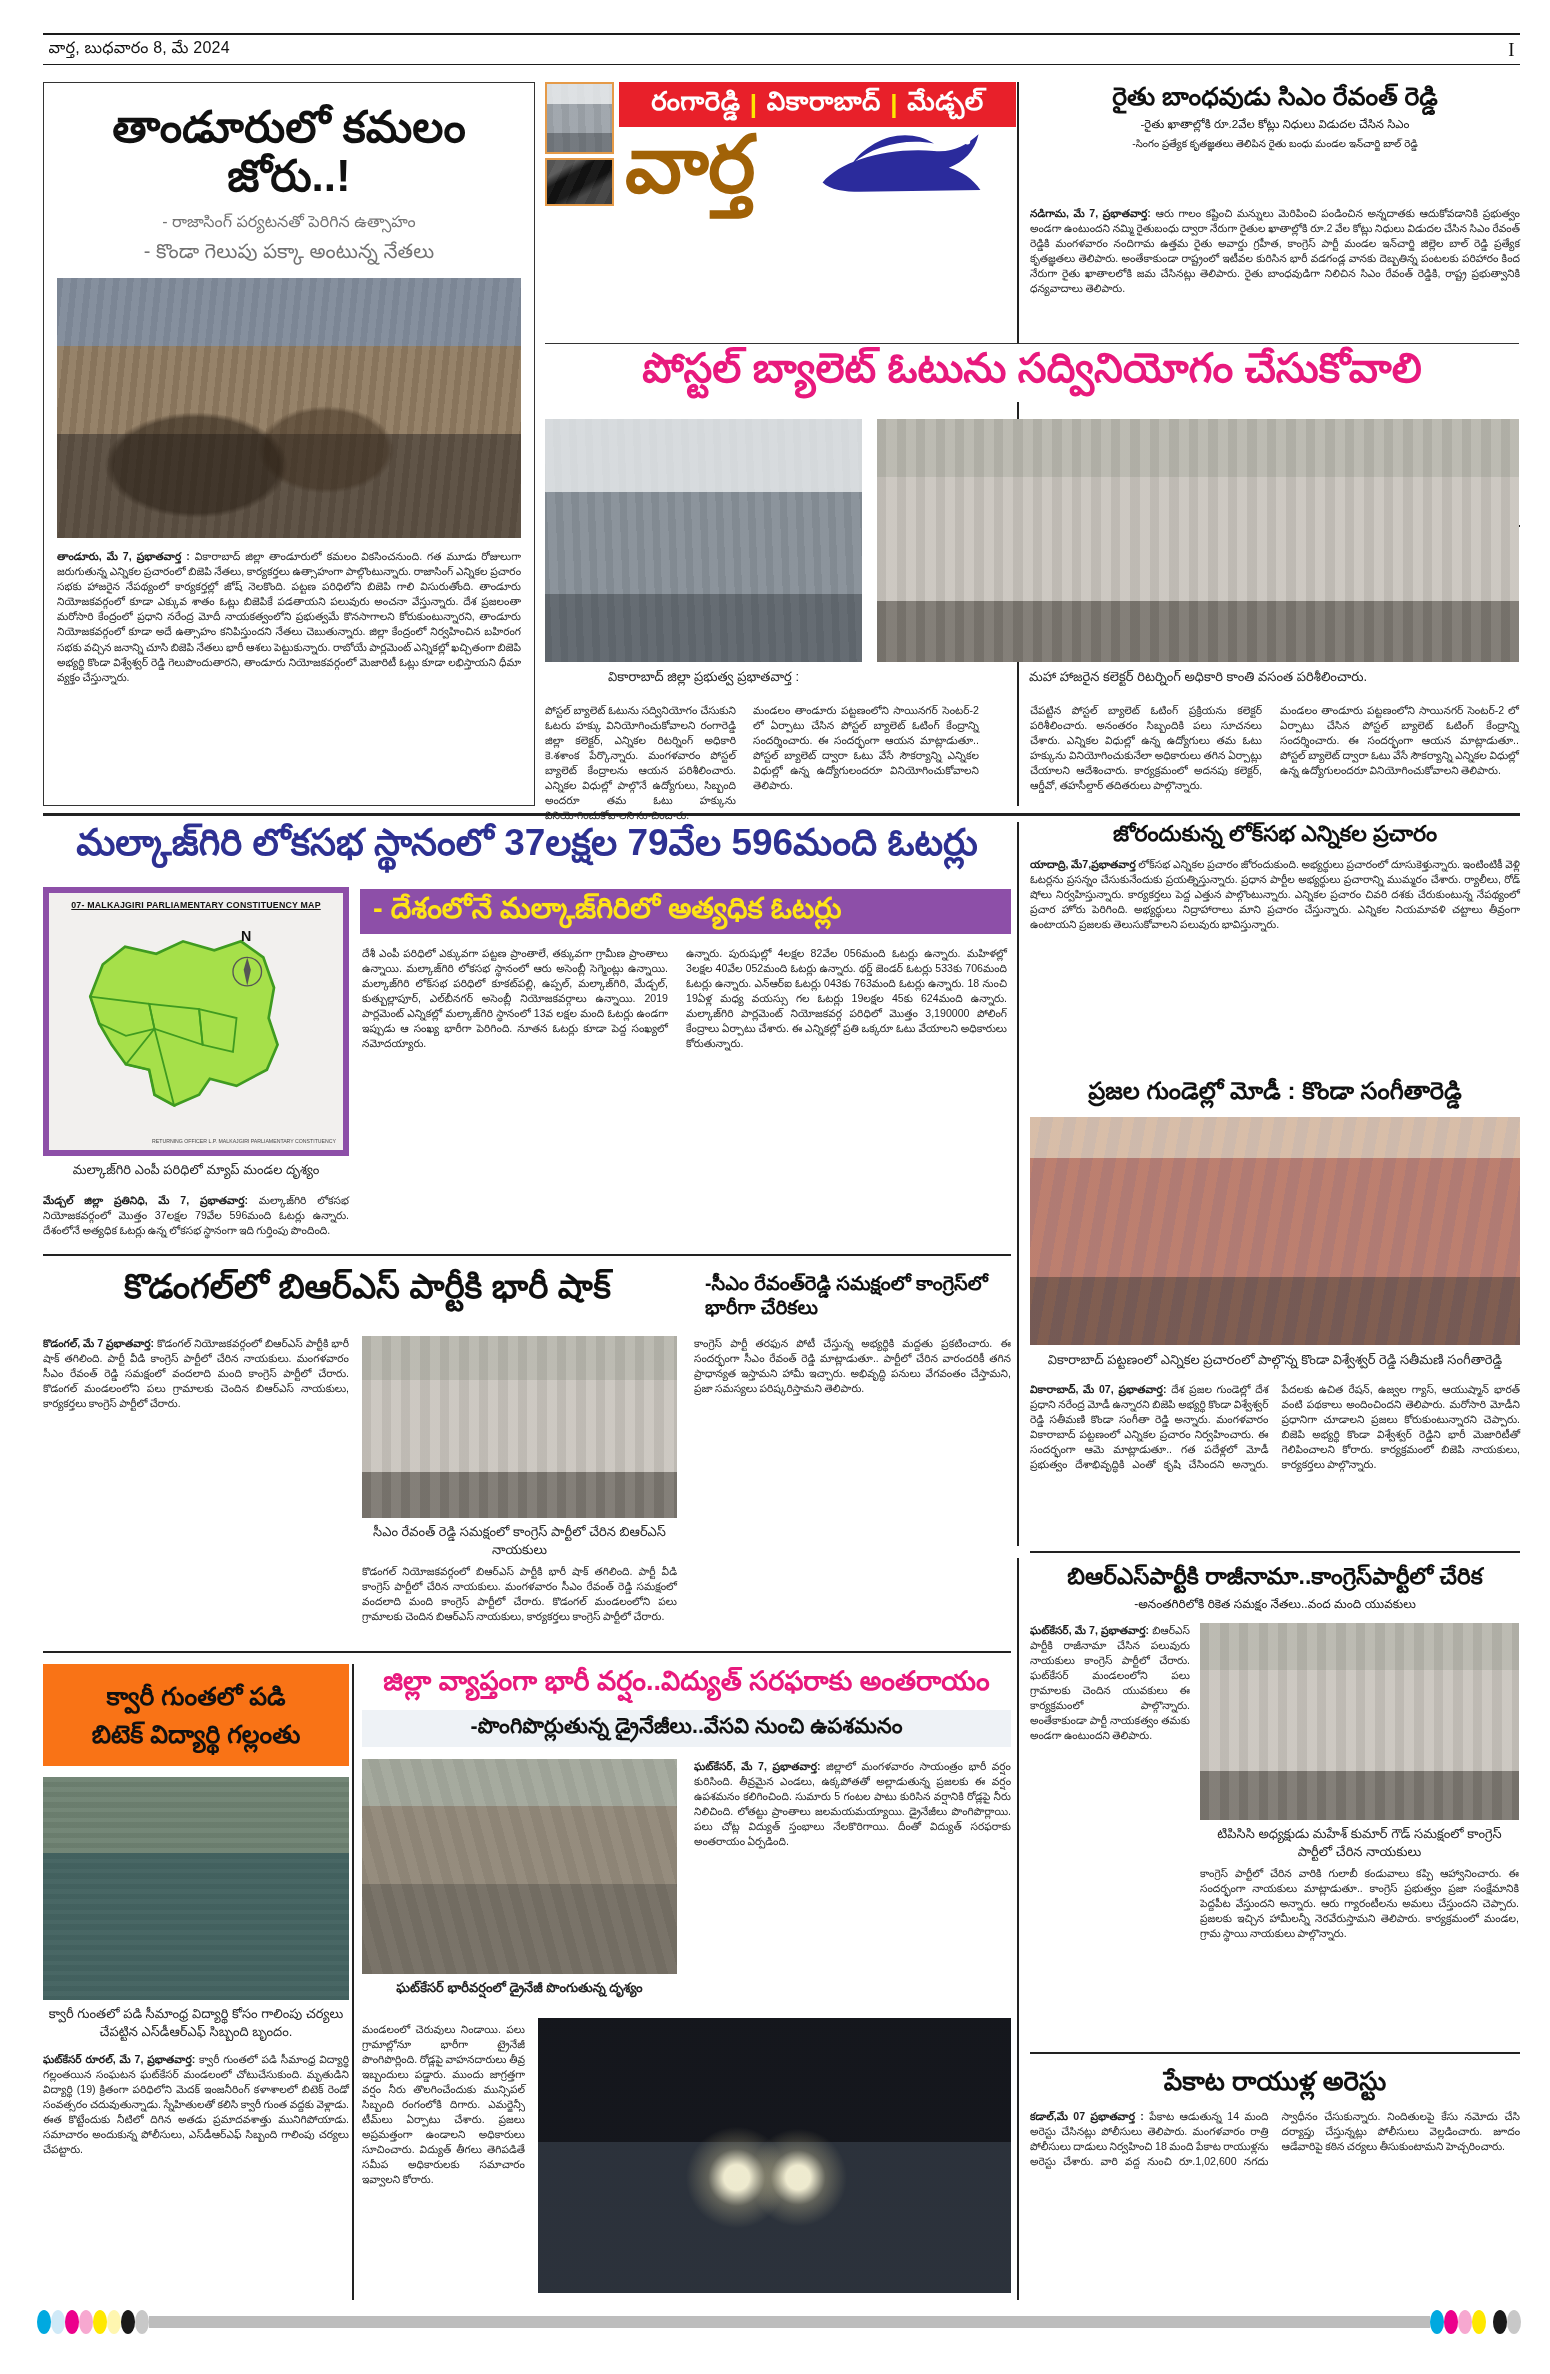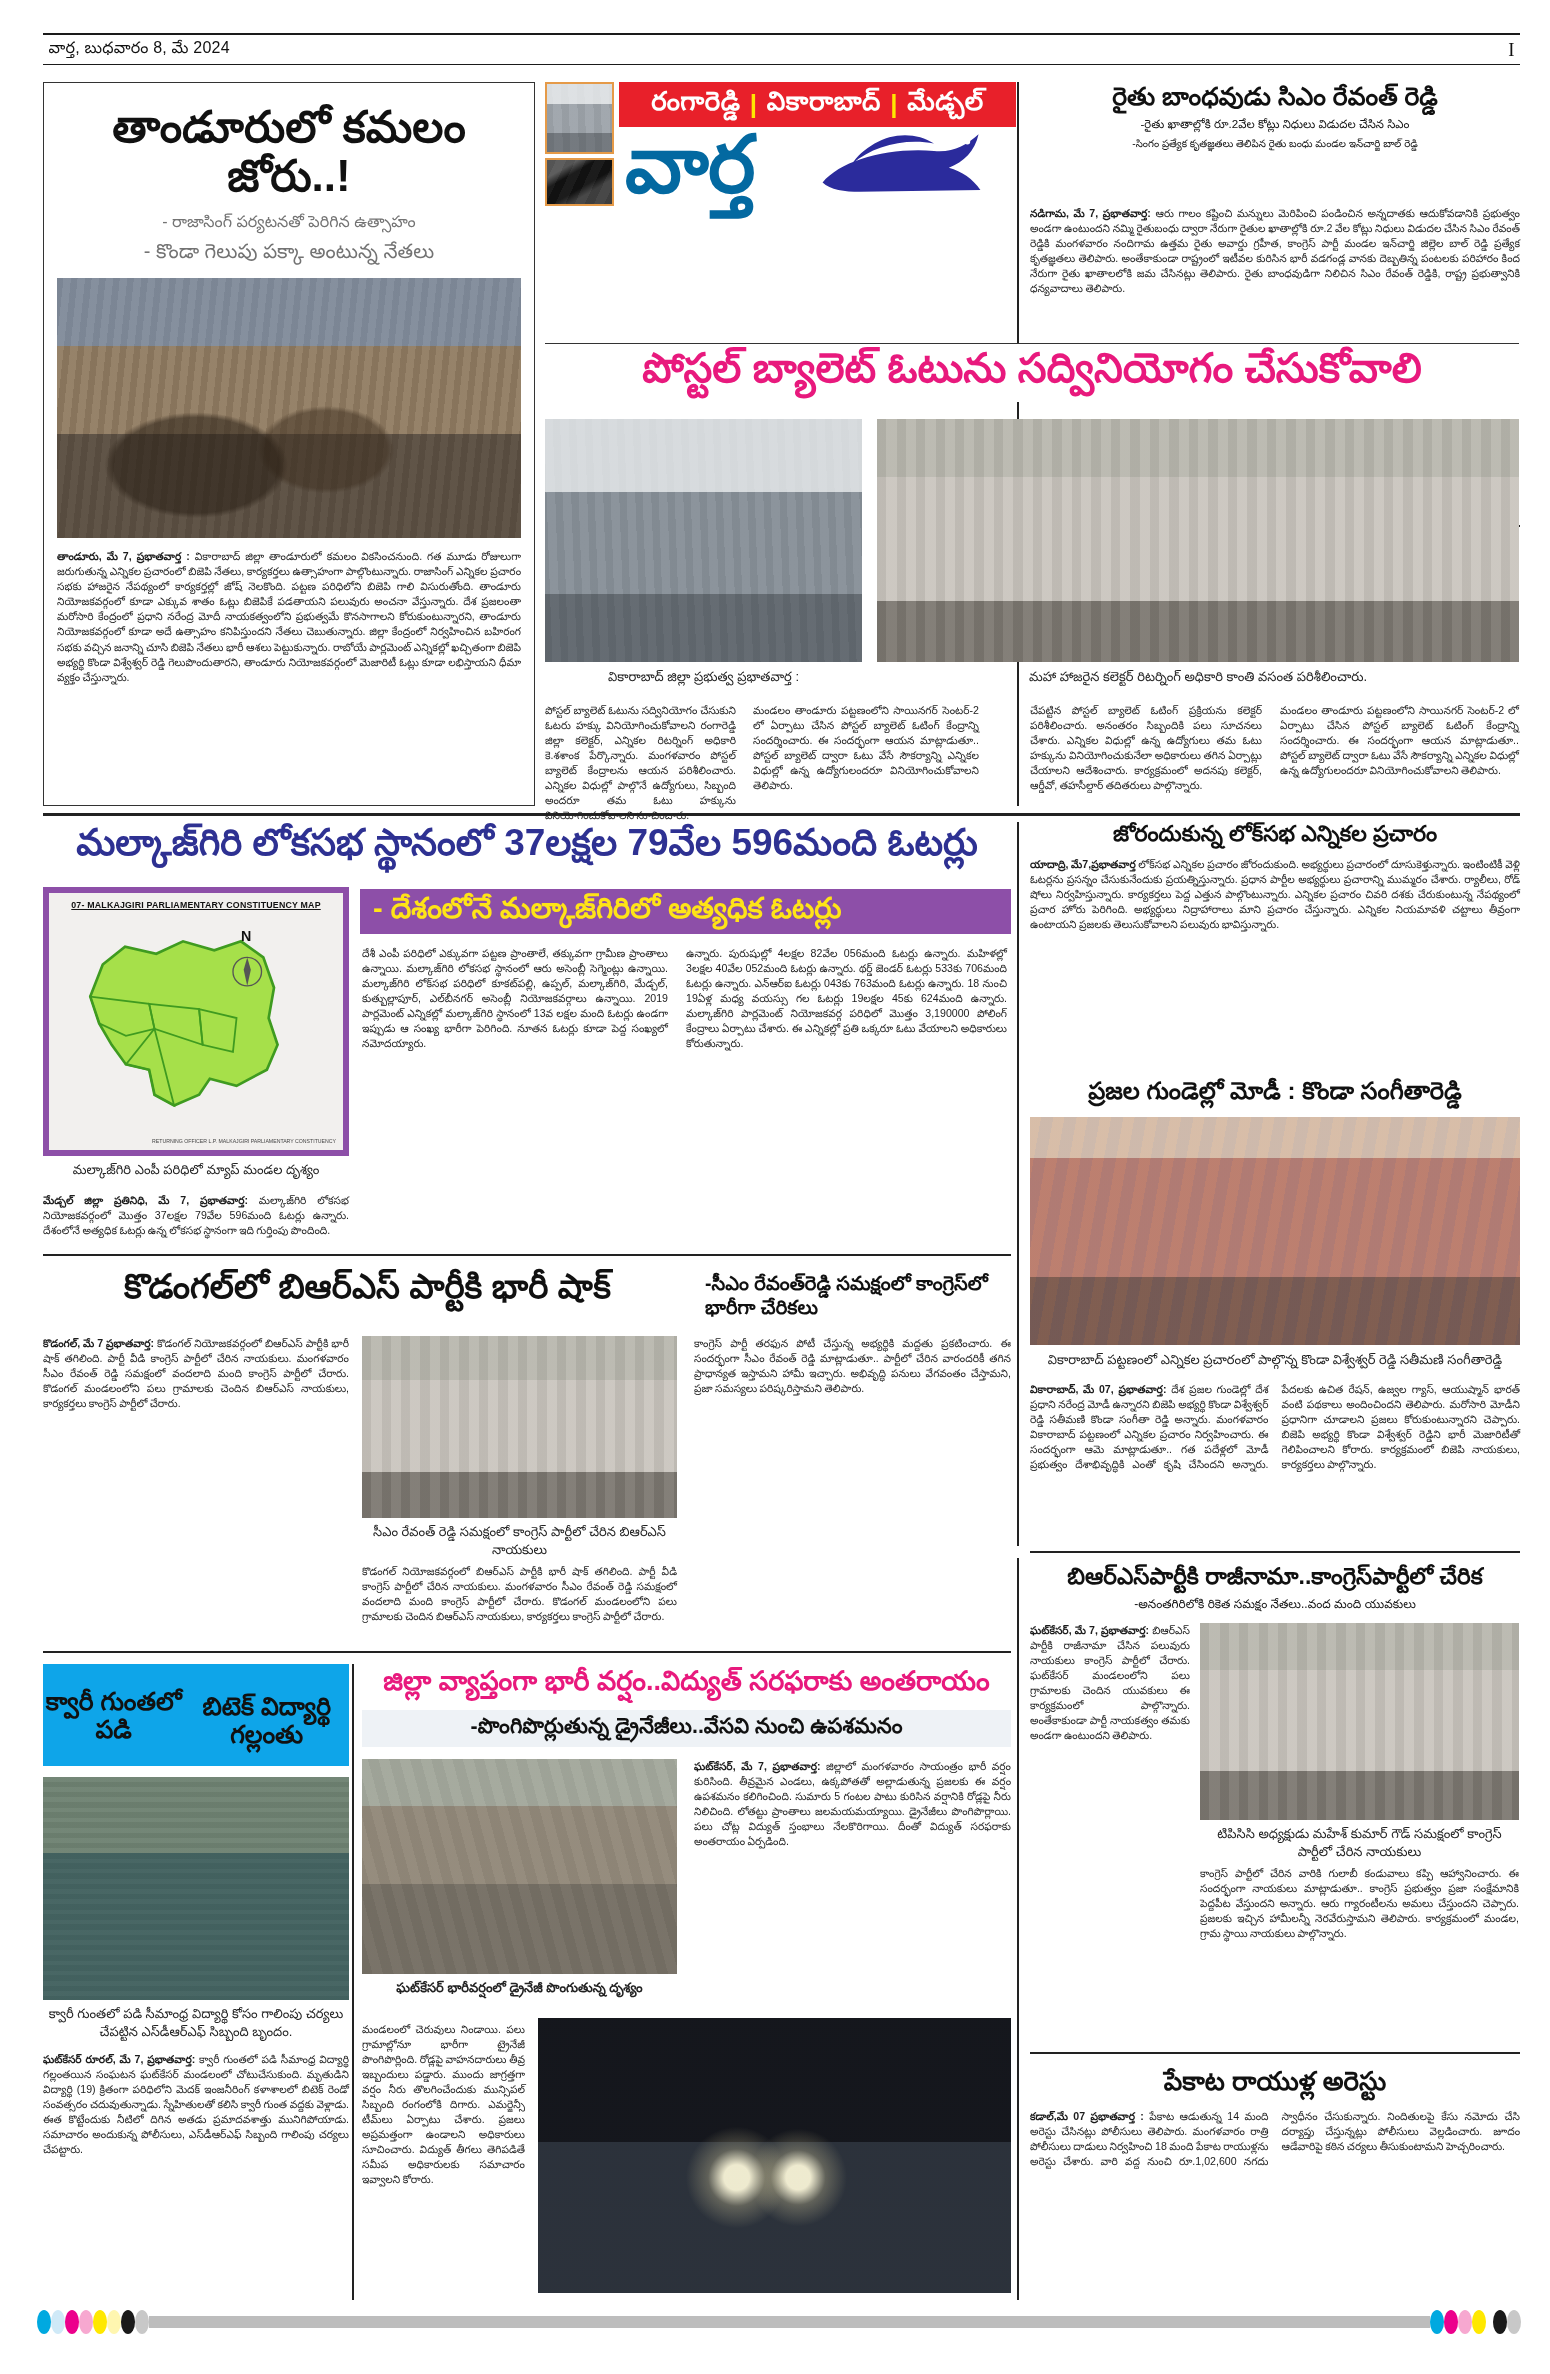--- a/index.html
+++ b/index.html
@@ -92,39 +92,39 @@
       repeating-linear-gradient(75deg, rgba(0,0,0,.08) 0 10.2px, rgba(255,255,255,.06) 10.2px 20.4px);
   }
 
   
   .red-strip {
     background:#e8202a; color:#fff; display:flex; align-items:center; justify-content:center;
     font-size:26px; font-weight:bold; letter-spacing:0.5px; gap:9.3px;
   }
   .red-strip .sep { color:#ffe600; font-weight:bold; }
   .logo-word {
-    color:#0369a1; font-weight:bold; font-size:80px; line-height:.95;
+    color:#a16207; font-weight:bold; font-size:80px; line-height:.95;
     letter-spacing:-0.9px;
   }
   .dove {
     position:absolute; right:16.7px; top:41px; width:195px; height:80px;
   }
   .temple-img { border:2.8px solid #e59a48; }
 
   
   .banner-pink {
     background:#ffffff; color:#e8197d; font-weight:bold; text-align:center;
     display:flex; align-items:center; justify-content:center;
   }
   .banner-purple {
     background:#8d4fa8; color:#ffe417; font-weight:bold;
     display:flex; align-items:center; padding-left:13px;
   }
   .grey-head {
-    background:#0ea5e9; text-align:center; display:flex; flex-direction:row;
+    background:#f97316; text-align:center; display:flex; flex-direction:column;
     align-items:center; justify-content:center;
   }
 
   .cmyk { position:absolute; display:flex; align-items:center; }
   .cmyk i { display:block; width:14px; height:24px; border-radius:50%; }
   .cmyk .bar { height:12px; background:#bdbdbd; }
 
   .col-txt { position:absolute; }
   .center { text-align:center; }
 </style>

